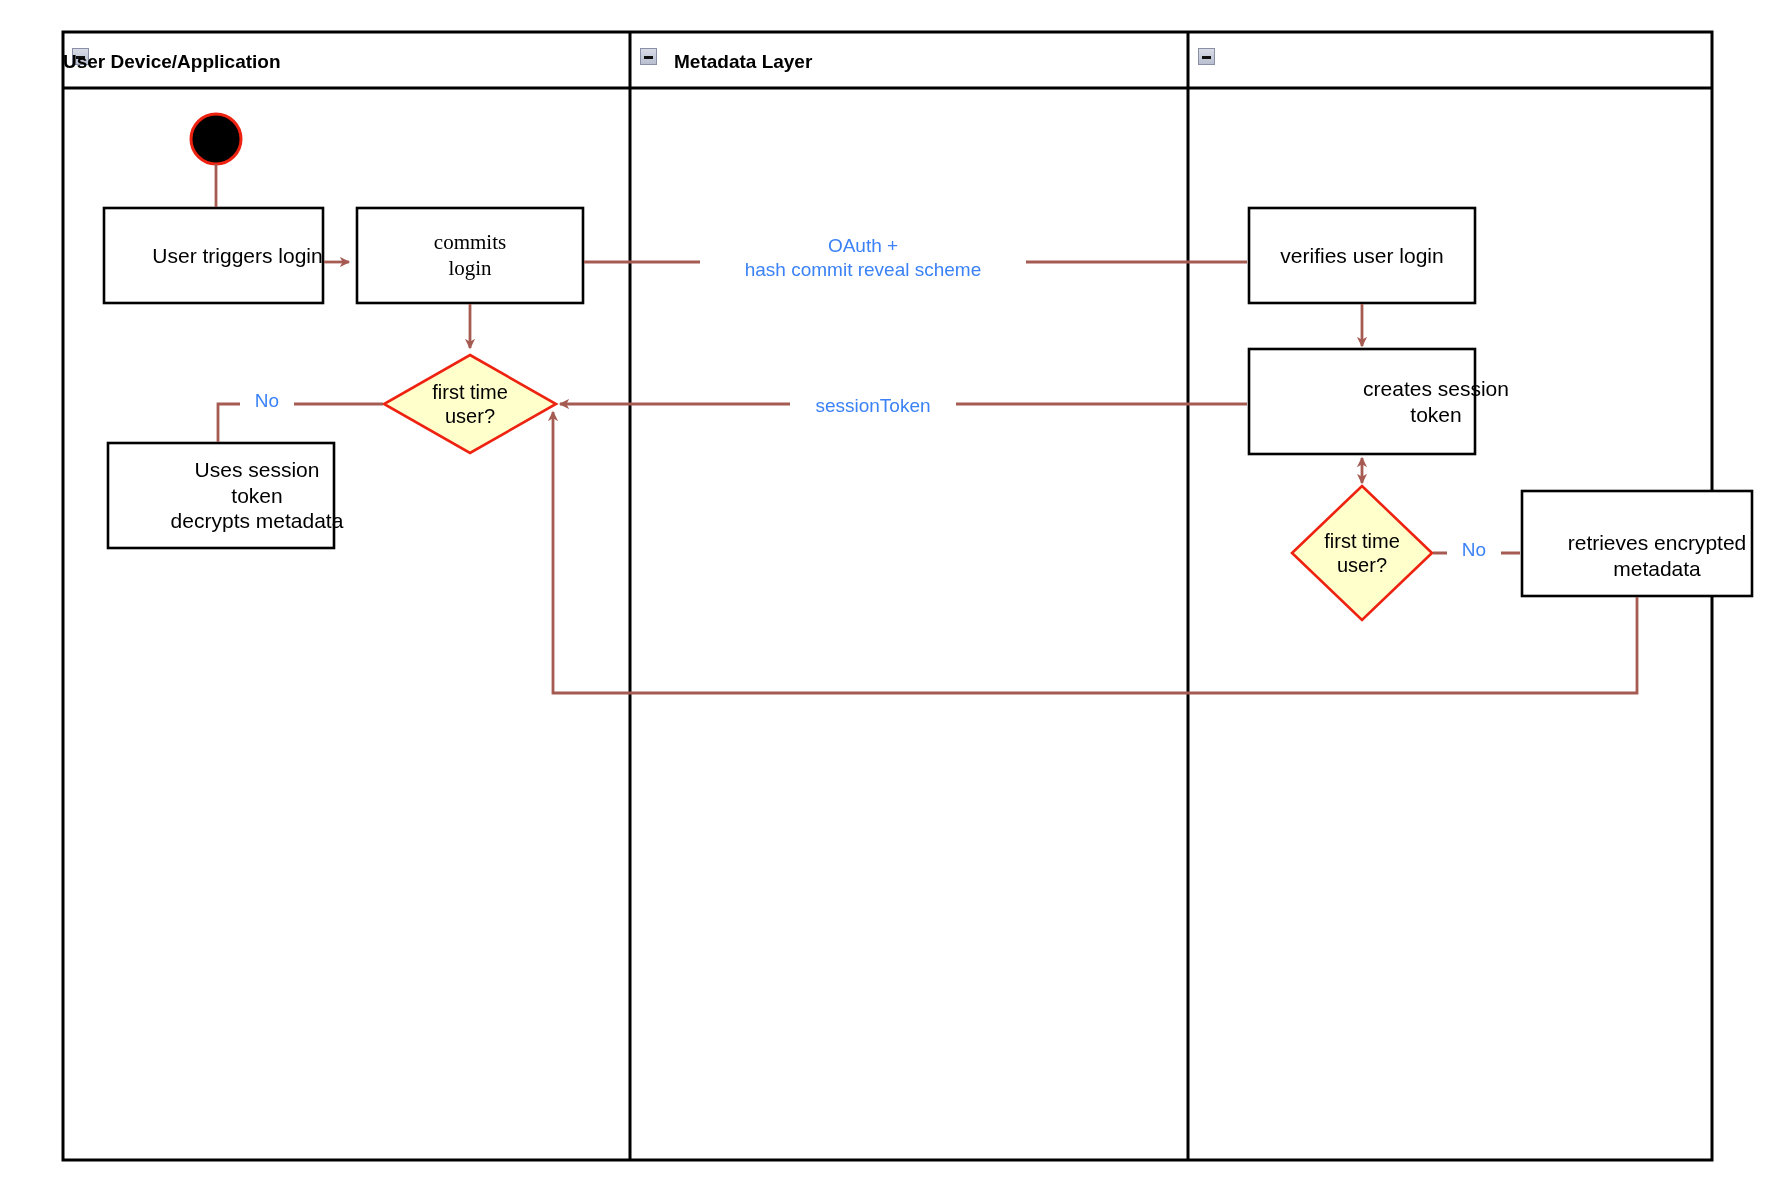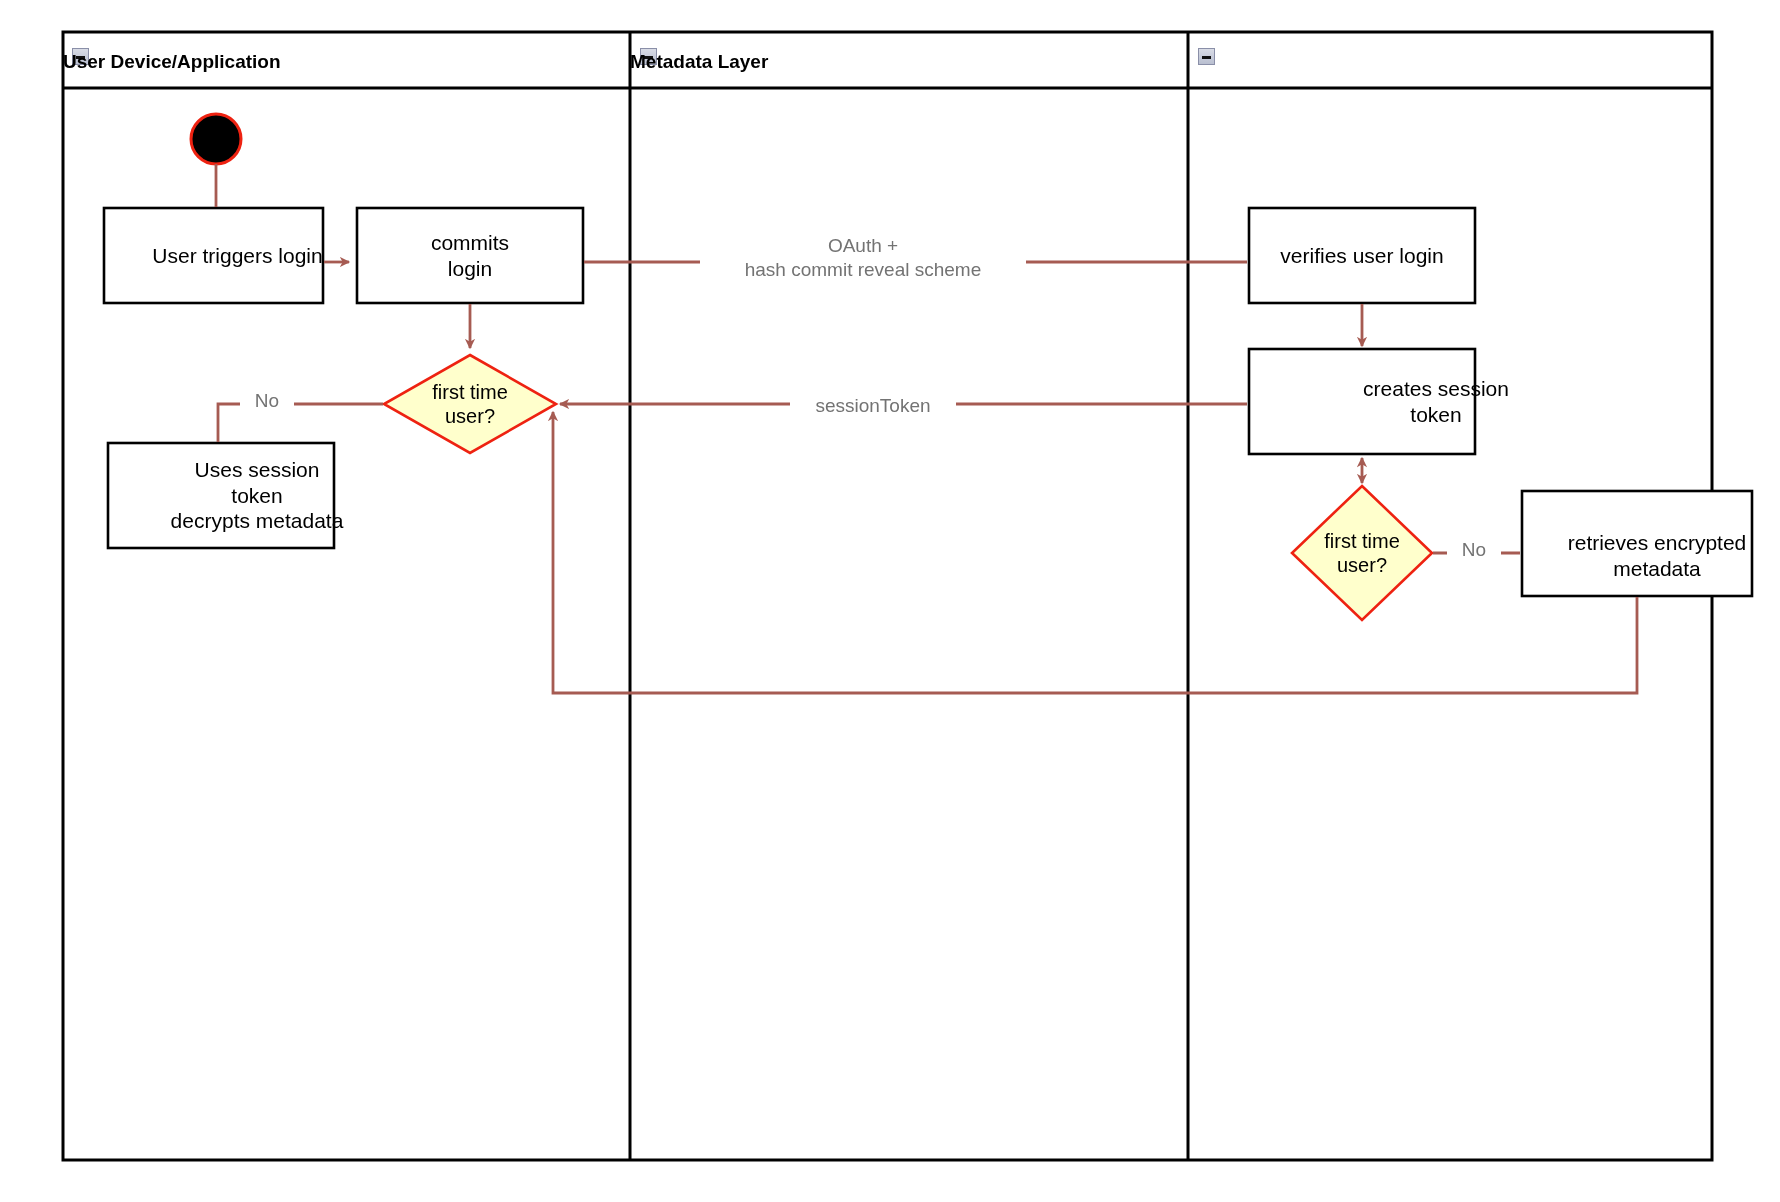--- a/index.html
+++ b/index.html
@@ -56,21 +56,21 @@
     line-height: 1.22;
     white-space: pre-line;
     display: flex;
     align-items: center;
     justify-content: center;
     pointer-events: none;
   }
   .edge-label {
     position: absolute;
     font-size: 19px;
-    color: #737373;
+    color: #3b82f6;
     text-align: center;
     line-height: 1.25;
     white-space: pre-line;
     background: #ffffff;
     padding: 0 3px;
   }
 </style>
 </head>
 <body>
 
@@ -147,27 +147,27 @@
 
       
       <path d="M1637,597 L1637,693 L553,693 L553,412" marker-end="url(#arrowEdge)"></path>
     </g>
   </svg>
 
   <div class="collapse-icon" style="left:72px; top:48px;"></div>
   <div class="lane-title" style="left:63px; top:52px; width:567px;">User Device/Application</div>
 
   <div class="collapse-icon" style="left:640px; top:48px;"></div>
-  <div class="lane-title" style="left:630px; top:52px; width:558px;">Metadata Layer</div>
+  <div class="lane-title" style="left:630px; top:52px; width:558px;padding-left:44px;">Metadata Layer</div>
 
   <div class="collapse-icon" style="left:1198px; top:48px;"></div>
 
   <div class="node-label" style="left:104px; top:208px; width:219px; height:95px;margin-left:24px;">User triggers login</div>
 
-  <div class="node-label" style="left:357px; top:208px; width:226px; height:95px;">commits
+  <div class="node-label" style="left:357px; top:208px; width:226px; height:95px;font-family:Liberation Serif, serif;">commits
 login</div>
 
   <div class="node-label" style="left:384px; top:355px; width:172px; height:98px; font-size:20px;">first time
 user?</div>
 
   <div class="node-label" style="left:108px; top:443px; width:226px; height:105px;margin-left:36px;">Uses session
 token
 decrypts metadata</div>
 
   <div class="node-label" style="left:1249px; top:208px; width:226px; height:95px;">verifies user login</div>

